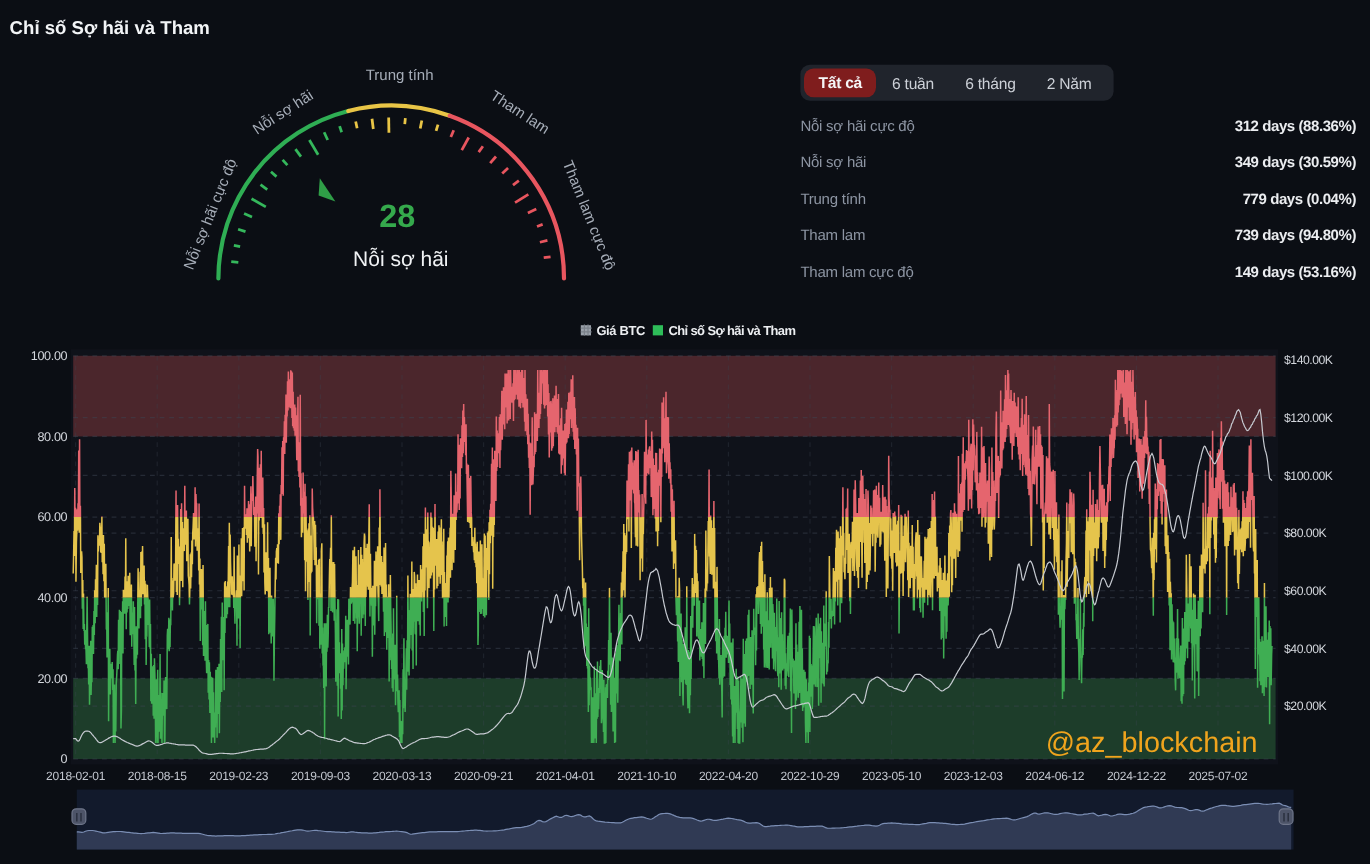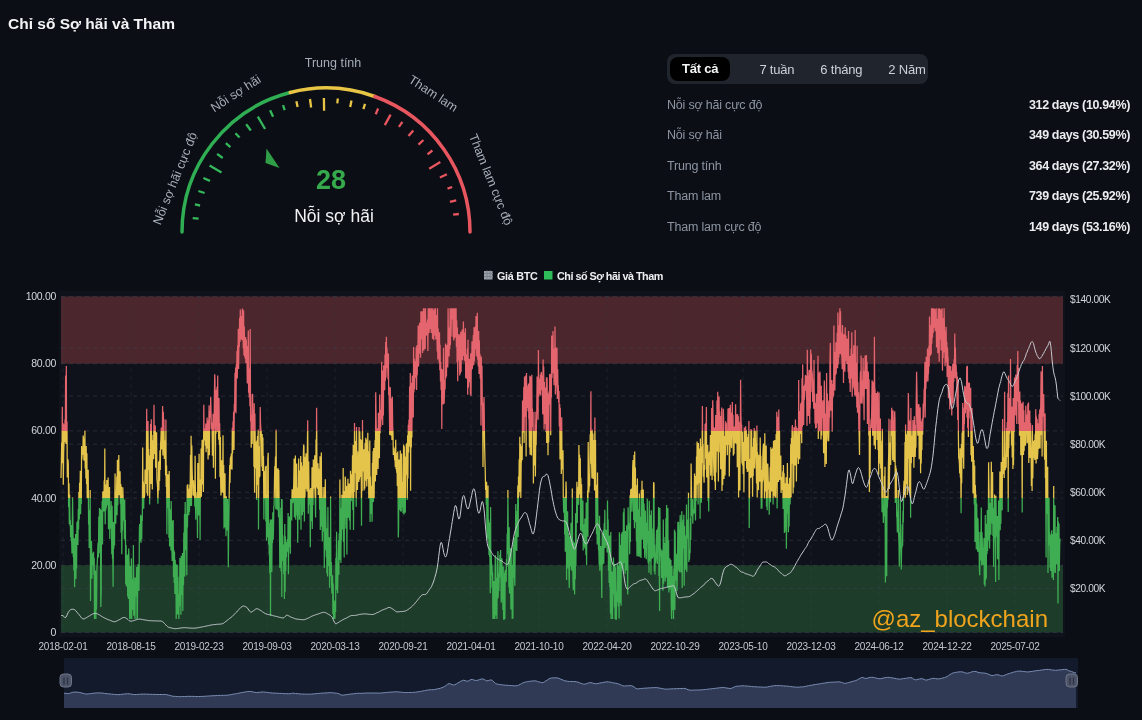--- a/index.html
+++ b/index.html
@@ -1,49 +1,49 @@
 <!DOCTYPE html>
 <html><head><meta charset="utf-8">
 <style>
 html,body{margin:0;padding:0;background:#0b0e14;width:1142px;height:720px;overflow:hidden;
 font-family:"Liberation Sans",sans-serif;}
 .abs{position:absolute;}
 #title{left:8px;top:15px;font-size:15.5px;font-weight:bold;color:#f2f4f6;}
 #tabbar{left:667px;top:54px;width:261px;height:30px;background:#20242c;border-radius:8px;
 display:flex;align-items:center;}
 .tab{font-size:13px;color:#ccd0d7;padding:0 13px;white-space:nowrap;letter-spacing:-0.2px;}
-.tabsel{background:#000000;border-radius:8px;margin:0 16px 0 3px;height:24px;line-height:24px;
+.tabsel{background:#7f1d1d;border-radius:8px;margin:0 0 0 3px;height:24px;line-height:24px;
 padding:0 12px;color:#f5f6f7;font-weight:bold;white-space:nowrap;}
 .row{left:667px;width:463px;height:30px;display:flex;align-items:center;justify-content:space-between;}
 .rl{font-size:12.5px;color:#8d95a3;letter-spacing:-0.2px;}
 .rv{font-size:12.5px;font-weight:bold;color:#ebedf0;letter-spacing:-0.35px;}
 </style></head>
 <body>
 <div class="abs" id="title">Chỉ số Sợ hãi và Tham</div>
 <div class="abs" id="tabbar">
  <div class="tab tabsel">Tất cả</div>
- <div class="tab">7 tuần</div>
+ <div class="tab">6 tuần</div>
  <div class="tab">6 tháng</div>
  <div class="tab">2 Năm</div>
 </div>
 <div class="abs row" style="top:90px">
     <span class="rl">Nỗi sợ hãi cực độ</span>
-    <span class="rv">312 days (10.94%)</span>
+    <span class="rv">312 days (88.36%)</span>
   </div>
 <div class="abs row" style="top:120px">
     <span class="rl">Nỗi sợ hãi</span>
     <span class="rv">349 days (30.59%)</span>
   </div>
 <div class="abs row" style="top:150.5px">
     <span class="rl">Trung tính</span>
-    <span class="rv">364 days (27.32%)</span>
+    <span class="rv">779 days (0.04%)</span>
   </div>
 <div class="abs row" style="top:181px">
     <span class="rl">Tham lam</span>
-    <span class="rv">739 days (25.92%)</span>
+    <span class="rv">739 days (94.80%)</span>
   </div>
 <div class="abs row" style="top:212px">
     <span class="rl">Tham lam cực độ</span>
     <span class="rv">149 days (53.16%)</span>
   </div>
 <svg width="1142" height="720" viewBox="0 0 1142 720" xmlns="http://www.w3.org/2000/svg" style="position:absolute;left:0;top:0">
 <rect x="59" y="291" width="1006" height="346" fill="#0f121a"></rect>
 <rect x="61" y="296.5" width="1002" height="67.2" fill="#4b262c"></rect>
 <rect x="61" y="565.3" width="1002" height="67.2" fill="#1d3d2a"></rect>
 <path d="M61,296.5 H1063 M61,363.7 H1063 M61,430.9 H1063 M61,498.1 H1063 M61,565.3 H1063 M61,632.5 H1063 M61,348.0 H1063 M61,396.1 H1063 M61,444.2 H1063 M61,492.3 H1063 M61,540.3 H1063 M61,588.4 H1063" stroke="#3c4352" stroke-width="1" fill="none" stroke-dasharray="4 4" opacity="0.5"></path>

